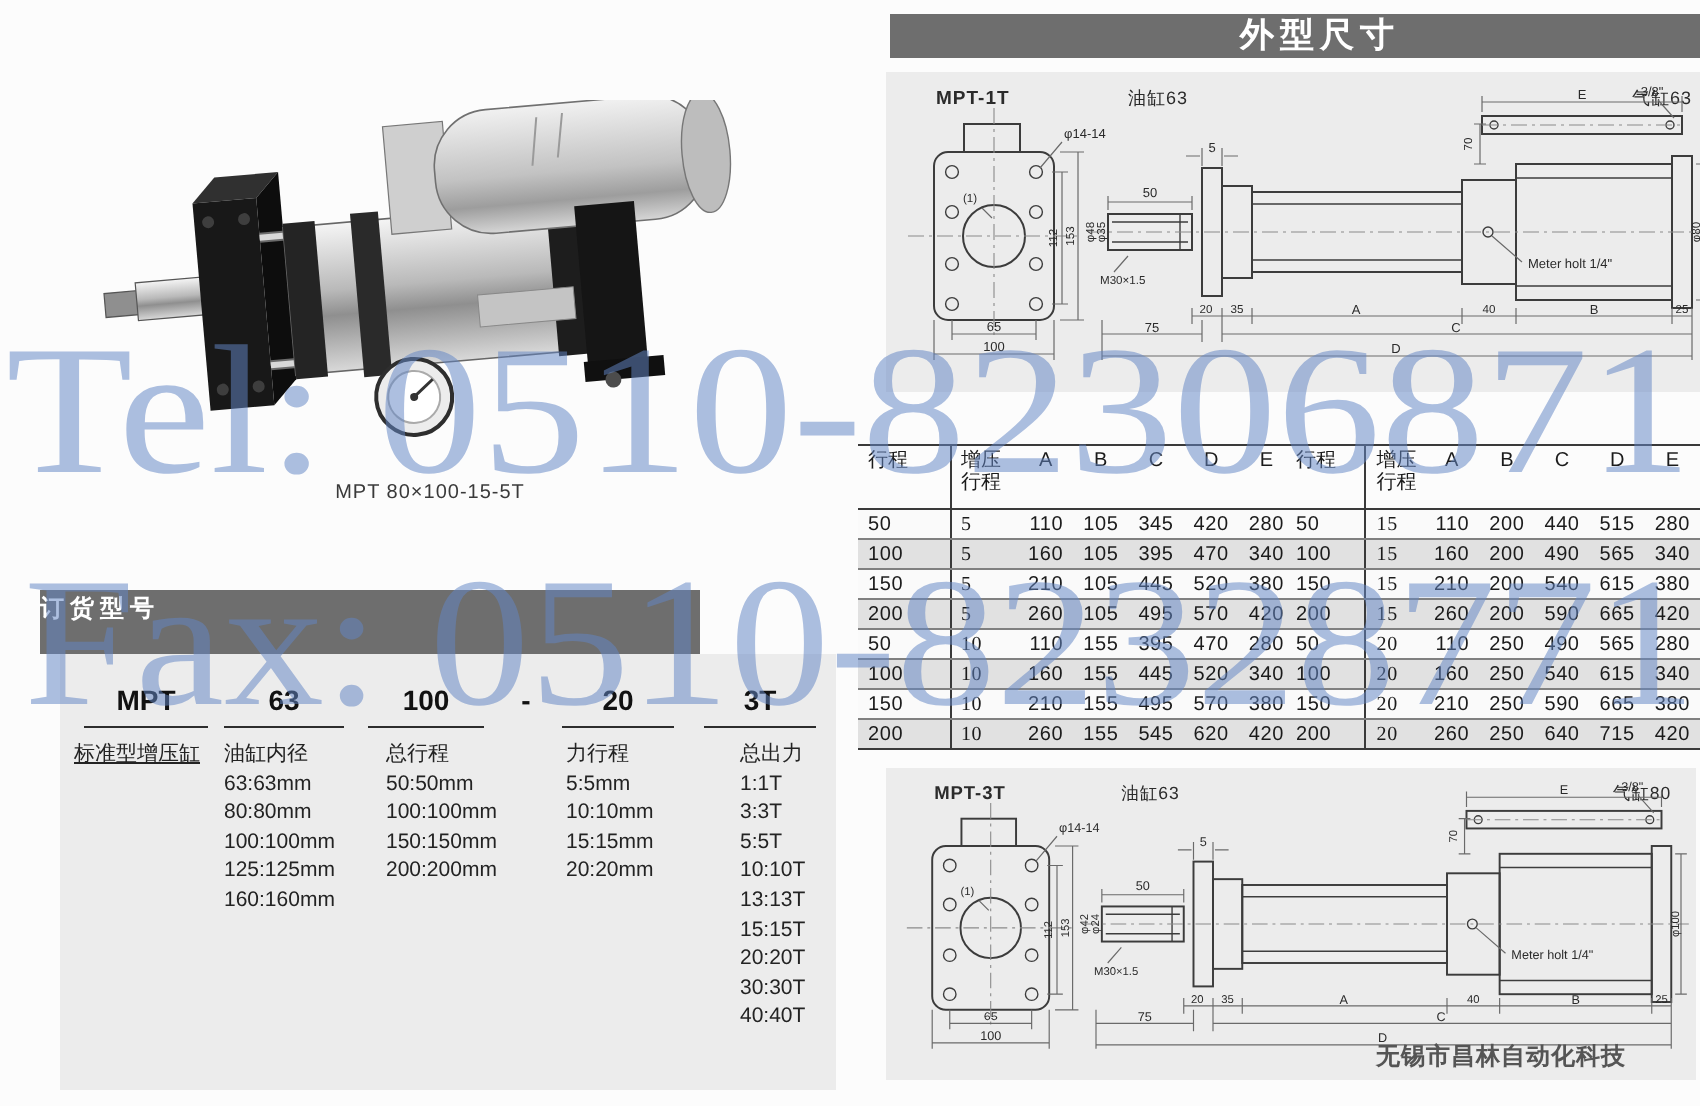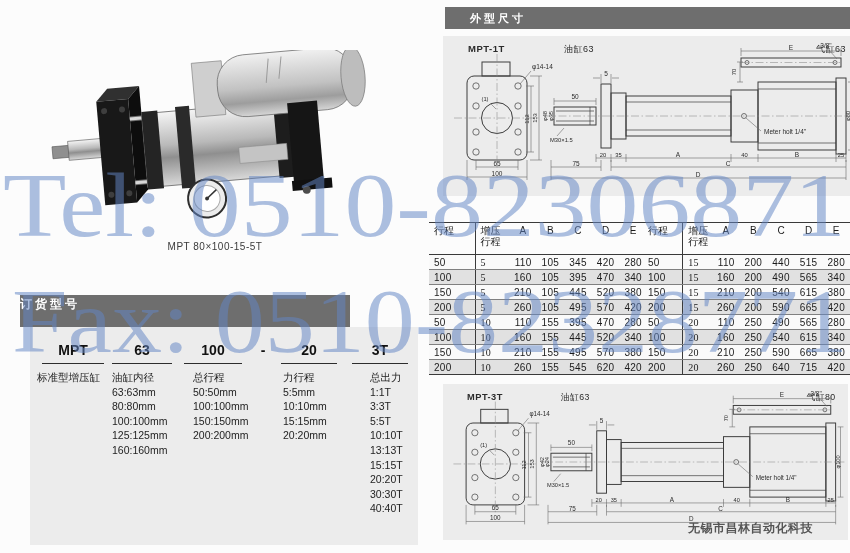--- a/index.html
+++ b/index.html
@@ -1,21 +1,21 @@
 <!DOCTYPE html>
 <html><head>
 <meta charset="utf-8">
 <style>
   html,body{margin:0;padding:0;background:#e8e8e8;}
   .page{position:relative;width:850px;height:553px;background:#fcfcfc;overflow:hidden;
         font-family:"Liberation Sans",sans-serif;}
   
   .bar{position:absolute;background:#6e6e6e;color:#fff;font-weight:bold;letter-spacing:3px;}
   .bar-order{left:20px;top:295px;width:330px;height:32px;font-size:12px;line-height:19px;box-sizing:border-box;}
-  .bar-dims{left:445px;top:7px;width:405px;height:22px;font-size:11px;line-height:22px;padding-left:25px;box-sizing:border-box;}
+  .bar-dims{left:445px;top:7px;width:405px;height:22px;font-size:17px;line-height:22px;padding-left:25px;box-sizing:border-box;text-align:center;}
   
   .panel{position:absolute;background:#ececec;}
   .order-box{left:30px;top:327px;width:388px;height:218px;}
   .dwg-box1{left:443px;top:36px;width:416px;height:160px;text-align:right;}
   .dwg-box2{left:443px;top:384px;width:405px;height:156px;}
   
   .caption{position:absolute;left:110px;top:241px;width:210px;text-align:center;font-size:10px;color:#3a3a3a;letter-spacing:0.5px;}
   
   .code{position:absolute;top:15px;text-align:center;font-size:14px;font-weight:bold;color:#111;
         border-bottom:1.6px solid #2d2d2d;padding-bottom:5px;}
@@ -114,21 +114,21 @@
     <span>订货型号</span>
   </div>
   <div class="panel order-box">
     <div class="code" style="left:12px;width:62px;">MPT</div>
     <div class="code" style="left:82px;width:60px;">63</div>
     <div class="code" style="left:154px;width:58px;">100</div>
     <div class="code nol" style="left:224px;width:18px;">-</div>
     <div class="code" style="left:251px;width:56px;">20</div>
     <div class="code" style="left:322px;width:56px;">3T</div>
 
-    <div class="ocol" style="left:7px;">
+    <div class="ocol" style="left:7px;text-decoration:underline;">
       <div class="title">标准型增压缸</div>
       <div></div>
     </div>
     <div class="ocol" style="left:82px;">
       <div class="title">油缸内径</div>
       <div>
           <div>63:63mm</div>
           <div>80:80mm</div>
           <div>100:100mm</div>
           <div>125:125mm</div>

